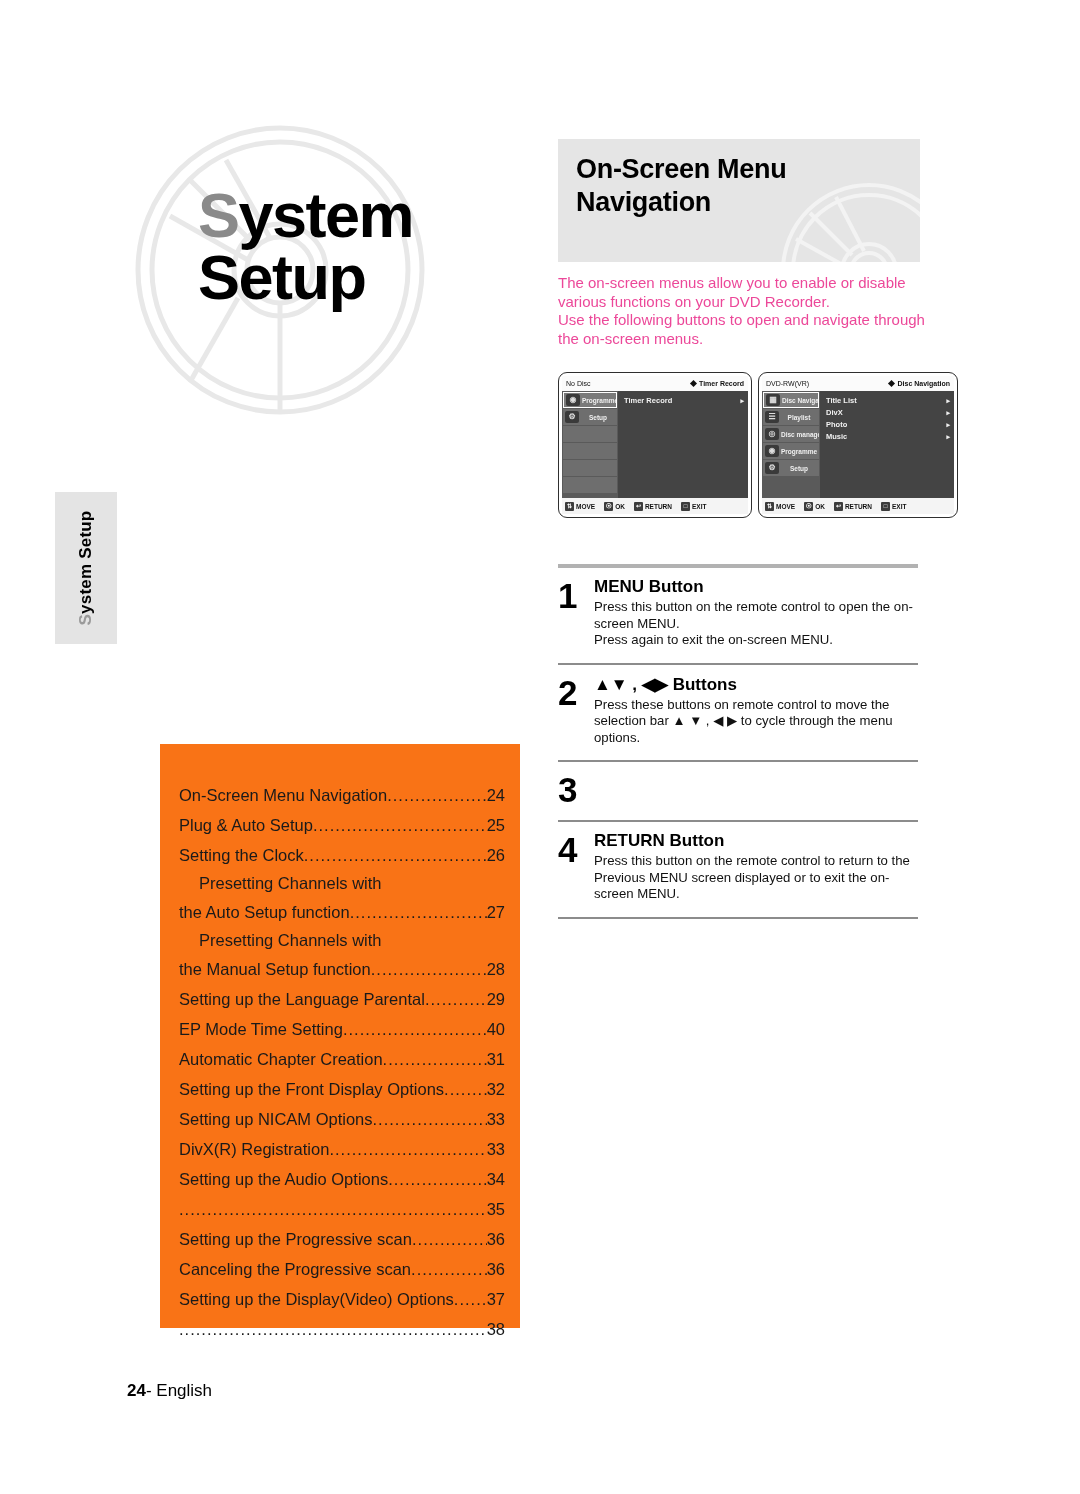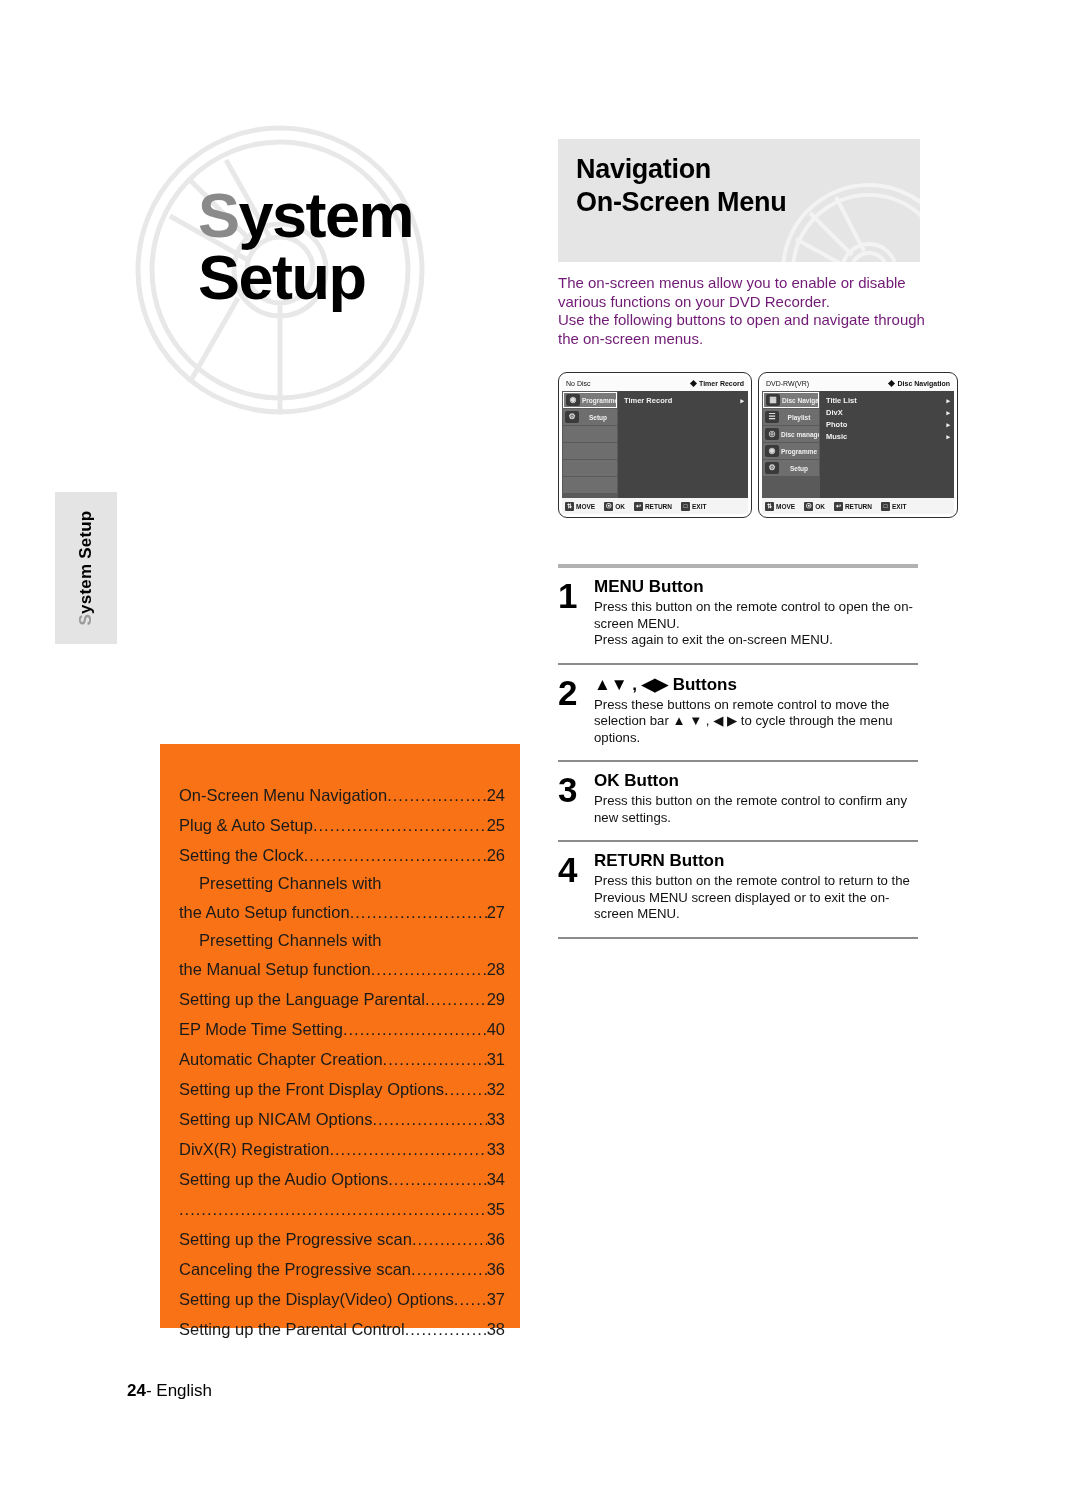--- a/index.html
+++ b/index.html
@@ -159,21 +159,21 @@
     z-index: 1;
   }
 
   #intro-text {
     position: absolute;
     left: 558px;
     top: 274px;
     width: 372px;
     font-size: 15px;
     line-height: 18.6px;
-    color: #701a75;
+    color: #ec4899;
   }
 
   
   #osd-row {
     position: absolute;
     left: 558px;
     top: 372px;
     width: 400px;
     height: 148px;
   }
@@ -468,21 +468,20 @@
         <span class="lbl">Canceling the Progressive scan</span>
         <span class="dots">..........................................................................................</span>
         <span class="pg">36</span>
       </div>
       <div class="toc-row">
         <span class="lbl">Setting up the Display(Video) Options </span>
         <span class="dots">..........................................................................................</span>
         <span class="pg">37</span>
       </div>
       <div class="toc-row">
-        <span class="lbl">Setting up the Parental Control</span>
         <span class="dots">..........................................................................................</span>
         <span class="pg">38</span>
       </div>
     </div>
 </div>
 
 <div id="footer">
   <span class="pageno">24</span><span>- </span><span class="lang">English</span>
 </div>
 
@@ -495,22 +494,22 @@
         <circle cx="95" cy="128" r="27"></circle>
         <circle cx="95" cy="128" r="18"></circle>
       </g>
       <g stroke="#f3f3f3" stroke-width="4" fill="none">
         <path d="M36 70 L78 112"></path>
         <path d="M22 96 L76 126"></path>
         <path d="M62 54 L90 108"></path>
       </g>
     </svg>
     <div class="hdr-text">
+      <div>On-Screen Menu</div>
       <div>Navigation</div>
-      <div>On-Screen Menu</div>
     </div>
   </div>
 </div>
 
 <div id="intro-text">The on-screen menus allow you to enable or disable various functions on your DVD Recorder.<br>Use the following buttons to open and navigate through the on-screen menus.</div>
 
 <div id="osd-row">
   <div class="osd left osd-left">
     <div class="osd-inner">
       <div class="osd-topbar">
@@ -649,24 +648,20 @@
     <div class="step">
       <div class="num">2</div>
       <div class="body">
         <div class="title">▲▼ , ◀▶ Buttons</div>
         <div class="desc">Press these buttons on remote control to move the selection bar ▲ ▼ , ◀ ▶ to cycle through the menu options.</div>
       </div>
     </div>
     <div class="step-rule thin"></div>
     <div class="step">
       <div class="num">3</div>
-      <div class="body">
-        <div class="title">OK Button</div>
-        <div class="desc">Press this button on the remote control to confirm any new settings.</div>
-      </div>
     </div>
     <div class="step-rule thin"></div>
     <div class="step">
       <div class="num">4</div>
       <div class="body">
         <div class="title">RETURN Button</div>
         <div class="desc">Press this button on the remote control to return to the Previous MENU screen displayed or to exit the on-screen MENU.</div>
       </div>
     </div>
     <div class="step-rule thin"></div>

